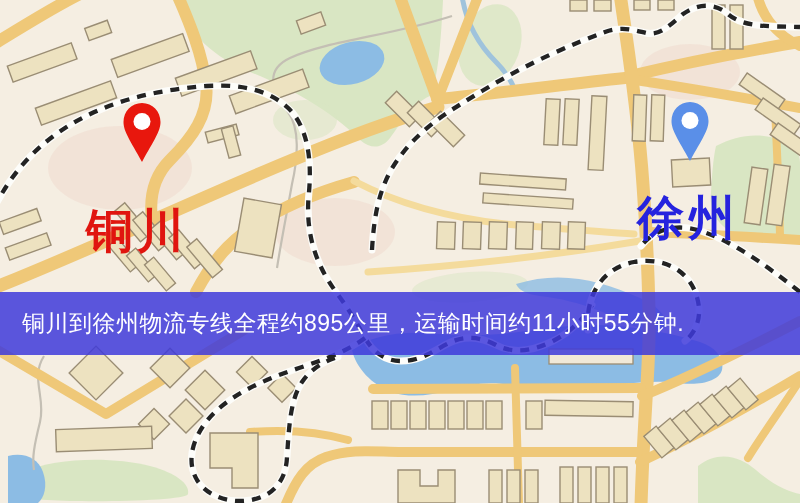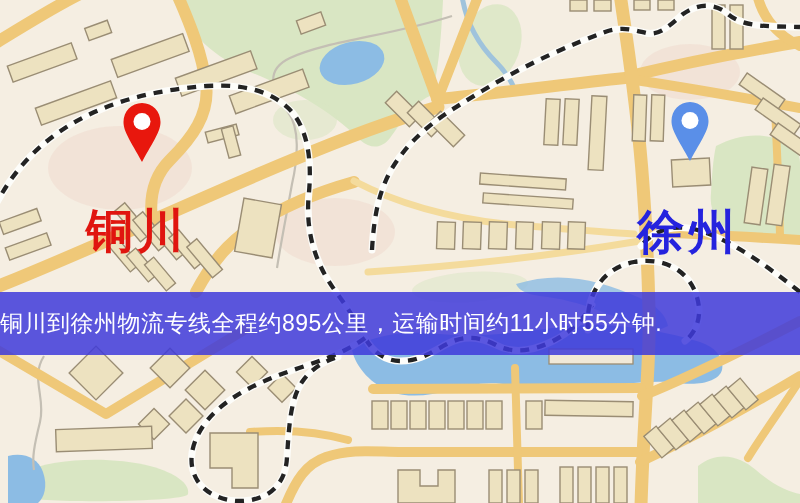--- a/index.html
+++ b/index.html
@@ -26,26 +26,26 @@
   .marker .pin{position:absolute;left:-22px;top:0;width:44px;height:64px;display:block;}
   .city-label{
     position:absolute;left:0;transform:translateX(-50%);
     font-size:47px;font-weight:bold;line-height:1;white-space:nowrap;
     letter-spacing:4px;
     margin-top:29px;
   }
   .marker-origin{left:142px;top:101px;}
   .marker-origin .city-label{top:77px;margin-left:-5px;color:#E0150F;}
   .marker-dest{left:690px;top:100px;}
-  .marker-dest .city-label{top:79px;margin-left:-2px;color:#2523DE;}
+  .marker-dest .city-label{top:65px;margin-left:-2px;color:#2523DE;}
   
   .banner{
     position:absolute;left:0;top:292px;width:800px;height:63px;z-index:3;
     background:rgba(62,58,218,0.85);
-    display:flex;align-items:center;box-sizing:border-box;
+    display:flex;align-items:center;box-sizing:border-box;padding-left:22px;
   }
   .banner span{color:#FFFFFF;font-size:23px;letter-spacing:0.5px;white-space:nowrap;}
 </style>
 </head>
 <body>
 
 <div class="stage">
 
   <svg class="map" width="800" height="503" viewBox="0 0 800 503">
     <defs>

